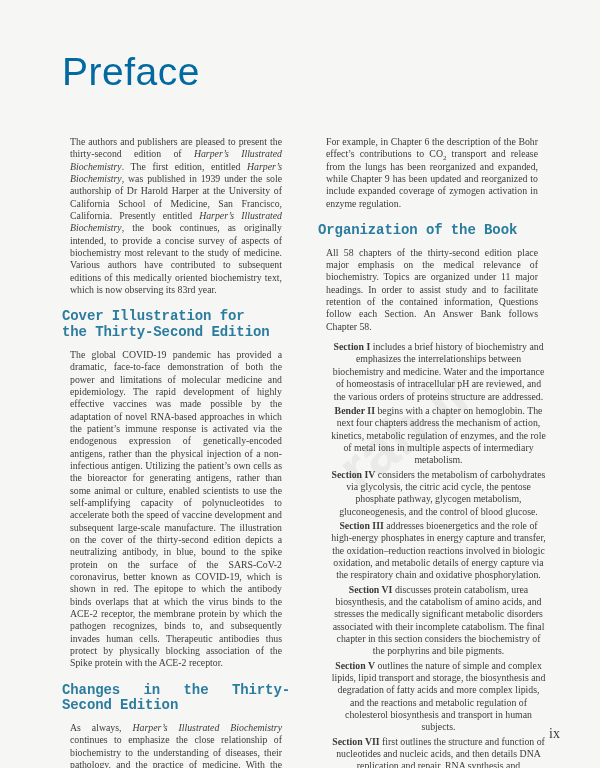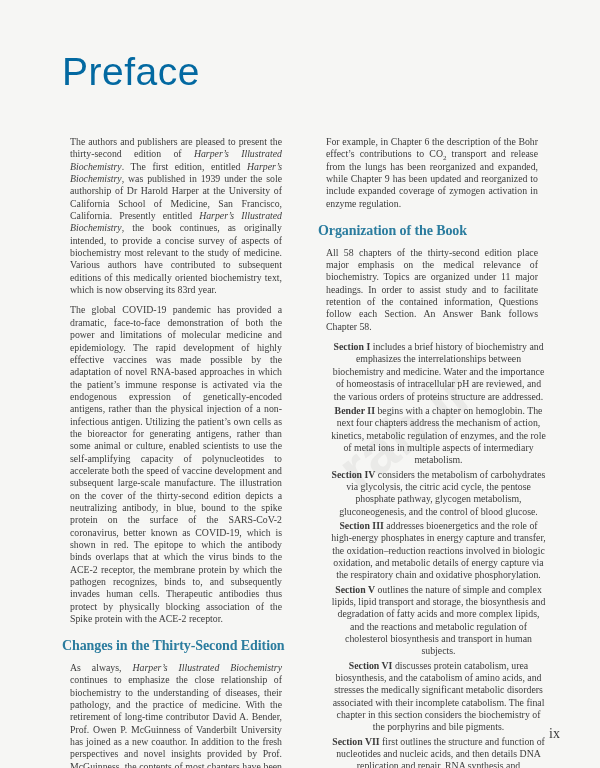--- a/index.html
+++ b/index.html
@@ -11,21 +11,21 @@
   .page{position:relative;width:600px;height:768px;}
   .title{
     font-family:"Liberation Sans", sans-serif;font-weight:400;
     font-size:39px;color:#0369a1;margin:0;padding:50px 0 0 62px;
     letter-spacing:0.5px;
   }
   .columns{display:flex;gap:28px;padding:34px 54px 0 62px;box-sizing:border-box;}
   .col{width:228px;font-size:9.8px;line-height:1.26;text-align:justify;}
   .col p{margin:8px;}
   h2{
-    font-family:Liberation Serif, serif;font-size:14px;line-height:1.12;
+    font-family:Liberation Mono, monospace;font-size:14px;line-height:1.12;
     color:#2b7c9e;margin:13px 0 5px 0;white-space:pre-line;letter-spacing:-0.1px;
   }
   .it{font-style:italic;}
   .bd{font-weight:bold;}
   sub{font-size:7px;line-height:0;}
   .sections p{margin:2px 0 2px 13px;text-align:center;}
   .pageno{position:absolute;right:40px;bottom:26px;font-size:14px;color:#3b3b3b;}
   .watermark{
     position:absolute;left:240px;top:396px;width:330px;text-align:center;
     transform:rotate(-38deg);transform-origin:center;
@@ -39,36 +39,38 @@
 <div class="page">
 
   <div class="watermark">rah.ir</div>
 
   <h1 class="title">Preface</h1>
 
   <div class="columns">
 
     <div class="col">
       <p><span>The authors and publishers are pleased to present the thirty-second edition of </span><span class="it">Harper’s Illustrated Biochemistry</span><span>. The first edition, entitled </span><span class="it">Harper’s Biochemistry</span><span>, was published in 1939 under the sole authorship of Dr Harold Harper at the University of California School of Medicine, San Francisco, California. Presently entitled </span><span class="it">Harper’s Illustrated Biochemistry</span><span>, the book continues, as originally intended, to provide a concise survey of aspects of biochemistry most relevant to the study of medicine. Various authors have contributed to subsequent editions of this medically oriented biochemistry text, which is now observing its 83rd year.</span></p>
+      <h2>Cover Illustration for
+the Thirty-Second Edition</h2>
       <p>The global COVID-19 pandemic has provided a dramatic, face-to-face demonstration of both the power and limitations of molecular medicine and epidemiology. The rapid development of highly effective vaccines was made possible by the adaptation of novel RNA-based approaches in which the patient’s immune response is activated via the endogenous expression of genetically-encoded antigens, rather than the physical injection of a non-infectious antigen. Utilizing the patient’s own cells as the bioreactor for generating antigens, rather than some animal or culture, enabled scientists to use the self-amplifying capacity of polynucleotides to accelerate both the speed of vaccine development and subsequent large-scale manufacture. The illustration on the cover of the thirty-second edition depicts a neutralizing antibody, in blue, bound to the spike protein on the surface of the SARS-CoV-2 coronavirus, better known as COVID-19, which is shown in red. The epitope to which the antibody binds overlaps that at which the virus binds to the ACE-2 receptor, the membrane protein by which the pathogen recognizes, binds to, and subsequently invades human cells. Therapeutic antibodies thus protect by physically blocking association of the Spike protein with the ACE-2 receptor.</p>
       <h2>Changes in the Thirty-Second Edition</h2>
       <p><span>As always, </span><span class="it">Harper’s Illustrated Biochemistry</span><span> continues to emphasize the close relationship of biochemistry to the understanding of diseases, their pathology, and the practice of medicine. With the retirement of long-time contributor David A. Bender, Prof. Owen P. McGuinness of Vanderbilt University has joined as a new coauthor. In addition to the fresh perspectives and novel insights provided by Prof. McGuinness, the contents of most chapters have been updated and provide the reader with the most current and pertinent information.</span></p>
     </div>
 
     <div class="col">
       <p><span>For example, in Chapter 6 the description of the Bohr effect’s contributions to CO</span><sub>2</sub><span> transport and release from the lungs has been reorganized and expanded, while Chapter 9 has been updated and reorganized to include expanded coverage of zymogen activation in enzyme regulation.</span></p>
       <h2>Organization of the Book</h2>
       <p>All 58 chapters of the thirty-second edition place major emphasis on the medical relevance of biochemistry. Topics are organized under 11 major headings. In order to assist study and to facilitate retention of the contained information, Questions follow each Section. An Answer Bank follows Chapter 58.</p>
       <div class="sections">
         <p><span class="bd">Section I</span><span> includes a brief history of biochemistry and emphasizes the interrelationships between biochemistry and medicine. Water and the importance of homeostasis of intracellular pH are reviewed, and the various orders of proteins structure are addressed.</span></p>
         <p><span class="bd">Bender II</span><span> begins with a chapter on hemoglobin. The next four chapters address the mechanism of action, kinetics, metabolic regulation of enzymes, and the role of metal ions in multiple aspects of intermediary metabolism.</span></p>
         <p><span class="bd">Section IV</span><span> considers the metabolism of carbohydrates via glycolysis, the citric acid cycle, the pentose phosphate pathway, glycogen metabolism, gluconeogenesis, and the control of blood glucose.</span></p>
         <p><span class="bd">Section III</span><span> addresses bioenergetics and the role of high-energy phosphates in energy capture and transfer, the oxidation–reduction reactions involved in biologic oxidation, and metabolic details of energy capture via the respiratory chain and oxidative phosphorylation.</span></p>
+        <p><span class="bd">Section VI</span><span> discusses protein catabolism, urea biosynthesis, and the catabolism of amino acids, and stresses the medically significant metabolic disorders associated with their incomplete catabolism. The final chapter in this section considers the biochemistry of the porphyrins and bile pigments.</span></p>
         <p><span class="bd">Section V</span><span> outlines the nature of simple and complex lipids, lipid transport and storage, the biosynthesis and degradation of fatty acids and more complex lipids, and the reactions and metabolic regulation of cholesterol biosynthesis and transport in human subjects.</span></p>
-        <p><span class="bd">Section VI</span><span> discusses protein catabolism, urea biosynthesis, and the catabolism of amino acids, and stresses the medically significant metabolic disorders associated with their incomplete catabolism. The final chapter in this section considers the biochemistry of the porphyrins and bile pigments.</span></p>
         <p><span class="bd">Section VII</span><span> first outlines the structure and function of nucleotides and nucleic acids, and then details DNA replication and repair, RNA synthesis and modification, protein synthesis, the principles of recombinant DNA technology, and the regulation of gene expression.</span></p>
       </div>
     </div>
 
   </div>
 
   <div class="pageno">ix</div>
 
 </div>
 

